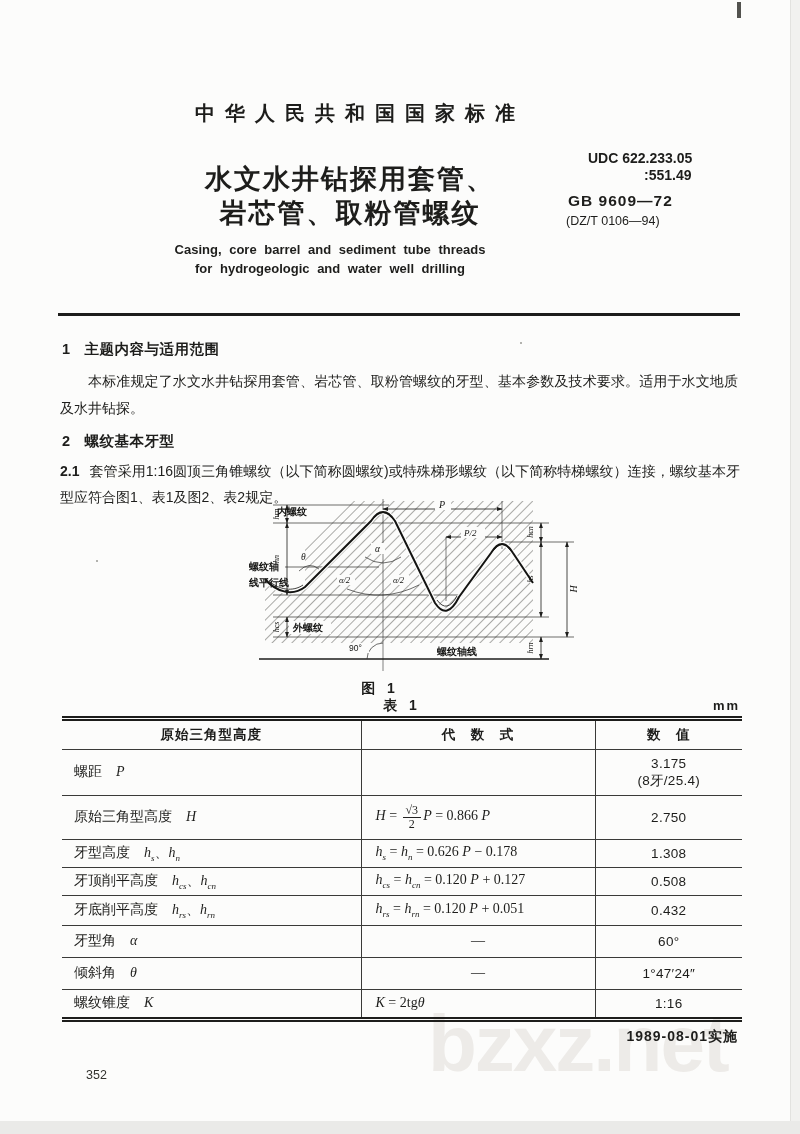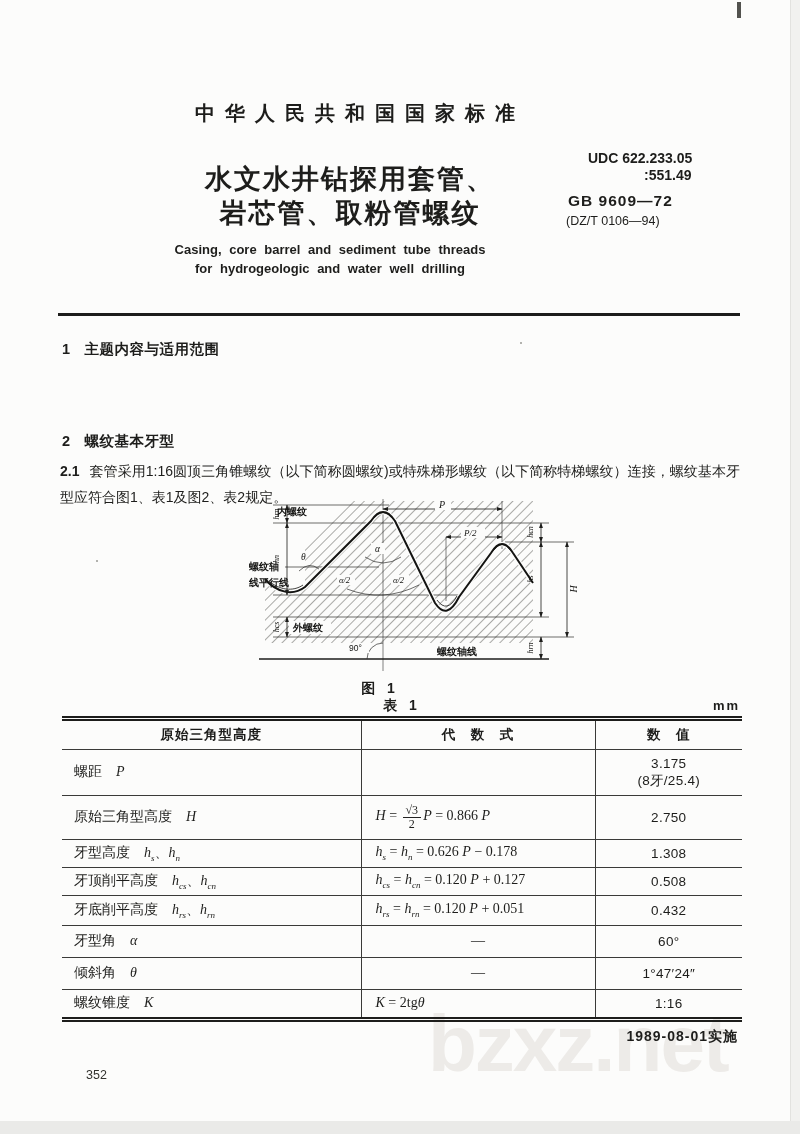--- a/index.html
+++ b/index.html
@@ -98,20 +98,21 @@
     <div class="l2">:551.49</div>
   </div>
   <div class="abs gb-code z2">GB 9609—72</div>
   <div class="abs dz-code z2">(DZ/T 0106—94)</div>
 
   <div class="abs hr-main"></div>
 
   <div class="abs sec-h s1-h z2">
     <span class="no">1</span><span>主题内容与适用范围</span>
   </div>
+  <div class="abs s1-p z2">本标准规定了水文水井钻探用套管、岩芯管、取粉管螺纹的牙型、基本参数及技术要求。适用于水文地质及水井钻探。</div>
 
   <div class="abs sec-h s2-h z2">
     <span class="no">2</span><span>螺纹基本牙型</span>
   </div>
   <div class="abs s2-p z2">
     <b>2.1</b><span>套管采用1:16圆顶三角锥螺纹（以下简称圆螺纹)或特殊梯形螺纹（以下简称特梯螺纹）连接，螺纹基本牙型应符合图1、表1及图2、表2规定。</span>
   </div>
 
   <div class="abs fig z2">
     <svg width="340" height="182" viewBox="0 0 340 182">

